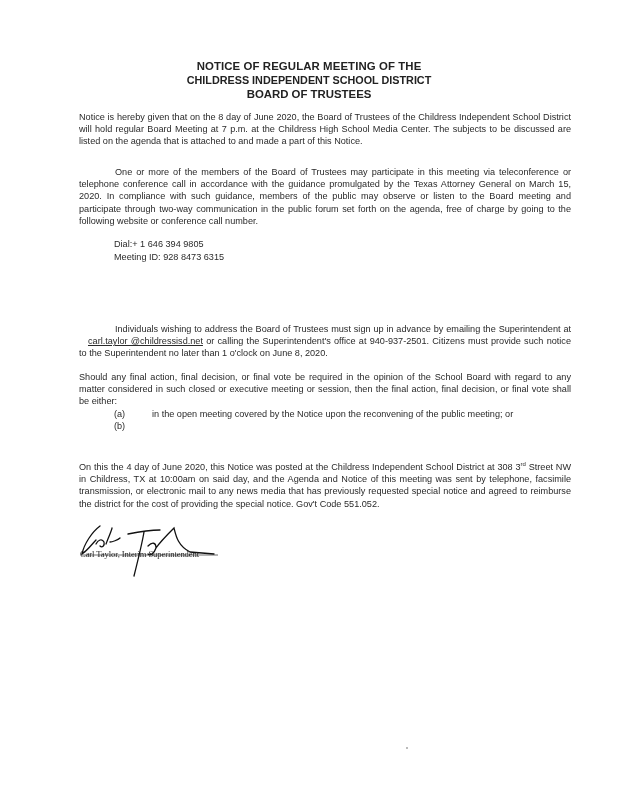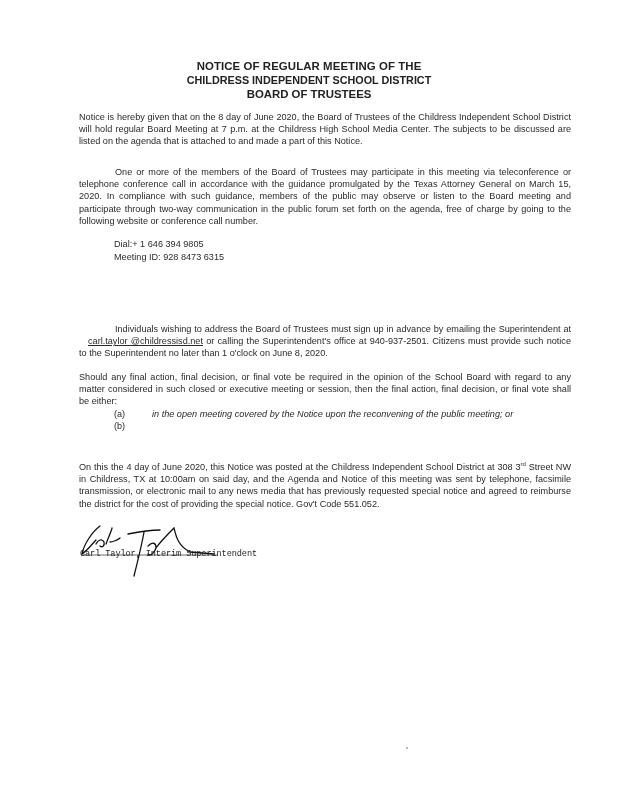--- a/index.html
+++ b/index.html
@@ -13,24 +13,24 @@
     .t3 { font-size: 11.4px; }
     .p { position: absolute; left: 79px; width: 492px; font-family: "Liberation Sans", sans-serif;
       font-size: 9.15px; line-height: 12.2px; color: #2a2a2a; text-align: justify; margin: 0; }
     .indent { text-indent: 36px; }
     .dial { position: absolute; left: 114px; font-family: "Liberation Sans", sans-serif;
       font-size: 9.15px; line-height: 12.2px; color: #2a2a2a; }
     .email { text-decoration: underline; margin-left: 9px; }
     .item { position: absolute; left: 114px; width: 460px; font-family: "Liberation Sans", sans-serif;
       font-size: 9.15px; line-height: 12.2px; color: #2a2a2a; }
     .item .lbl { position: absolute; left: 0; top: 0; }
-    .item .txt { position: absolute; left: 38px; width: 420px; top: 0; font-style: italic; }
+    .item .txt { position: absolute; left: 38px; width: 420px; top: 0; }
     sup { font-size: 6px; line-height: 0; vertical-align: super; }
     .sig-area { position: absolute; left: 78px; top: 520px; width: 180px; height: 70px; }
-    .sig-caption { position: absolute; left: 80px; top: 549px; font-family: Liberation Mono, monospace;
+    .sig-caption { position: absolute; left: 80px; top: 549px; font-family: Liberation Serif, serif;
       font-size: 8.6px; color: #222; letter-spacing: -0.1px; }
     .speck { position: absolute; left: 406px; top: 747px; width: 2px; height: 2px; background: #bbb; }
   </style>
 </head>
 <body>
 
 <div class="page">
 
   <div class="title-block">
     <div class="t1">NOTICE OF REGULAR MEETING OF THE</div>

